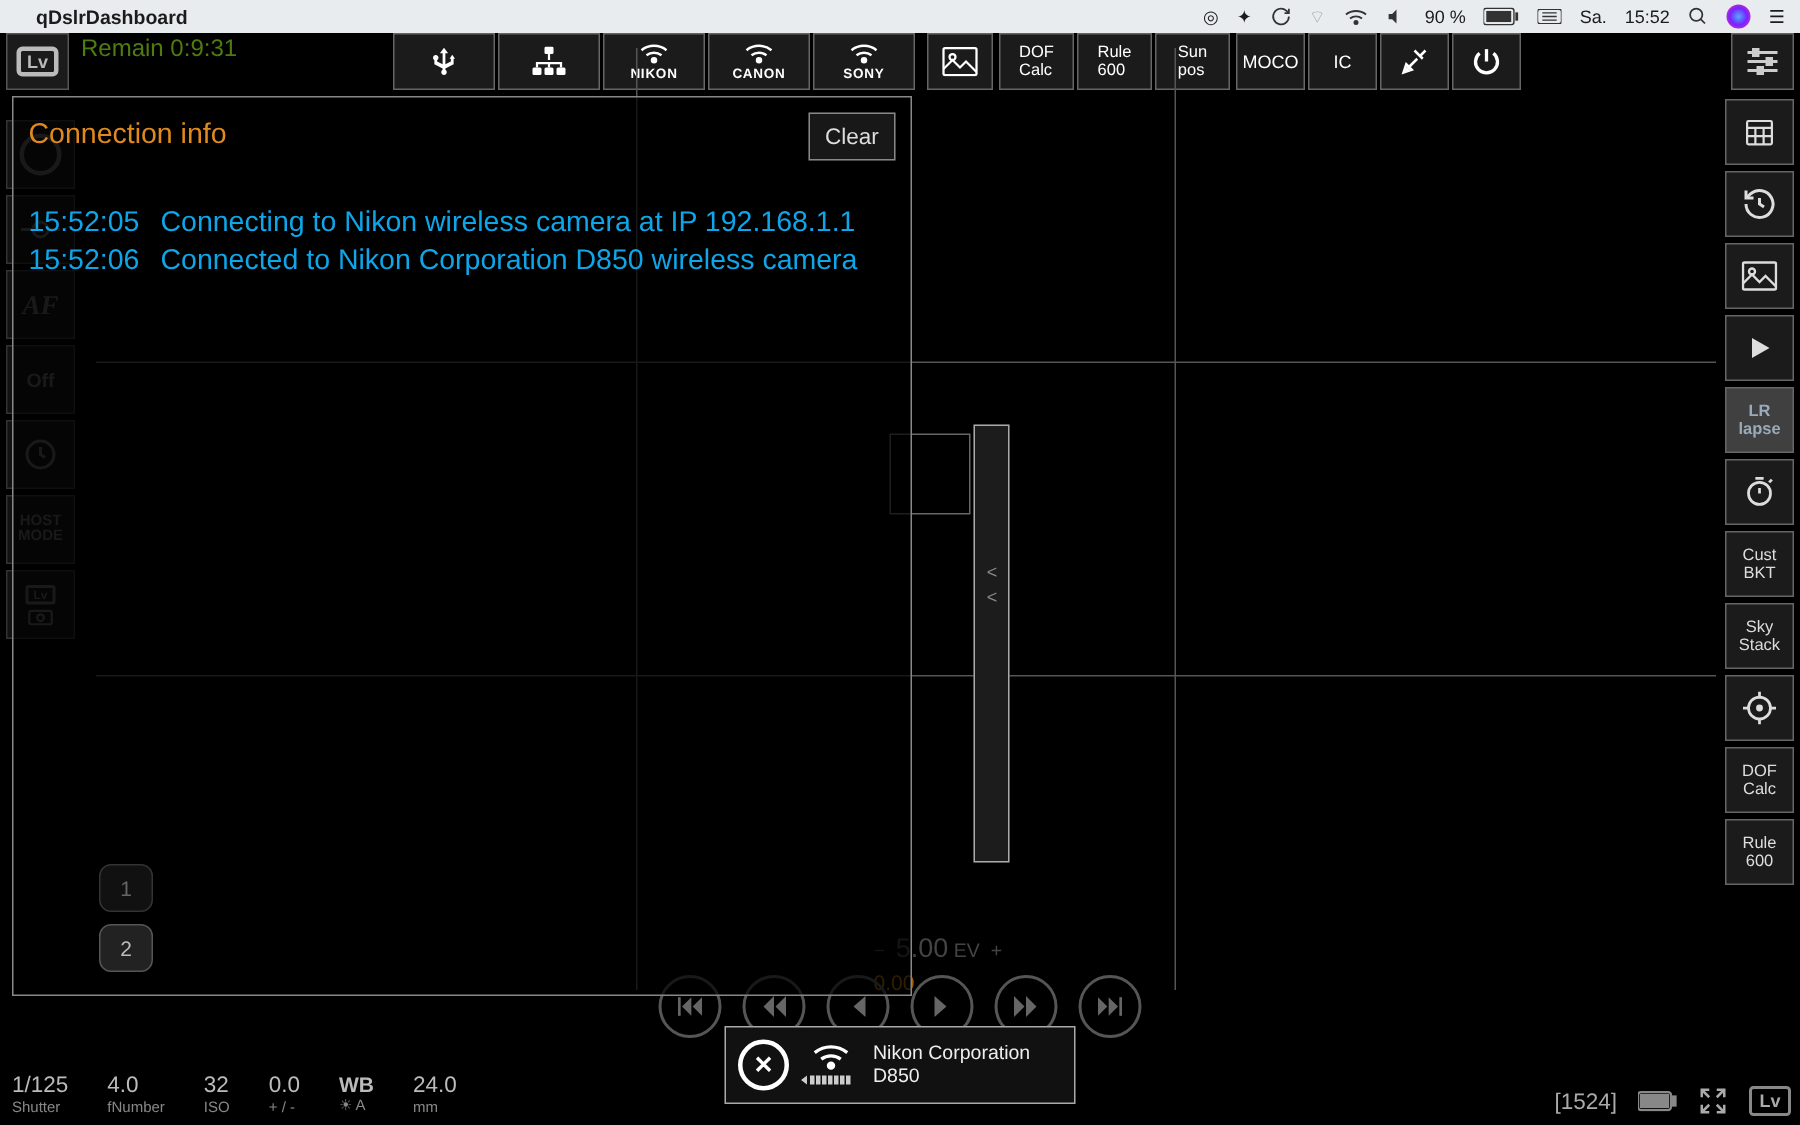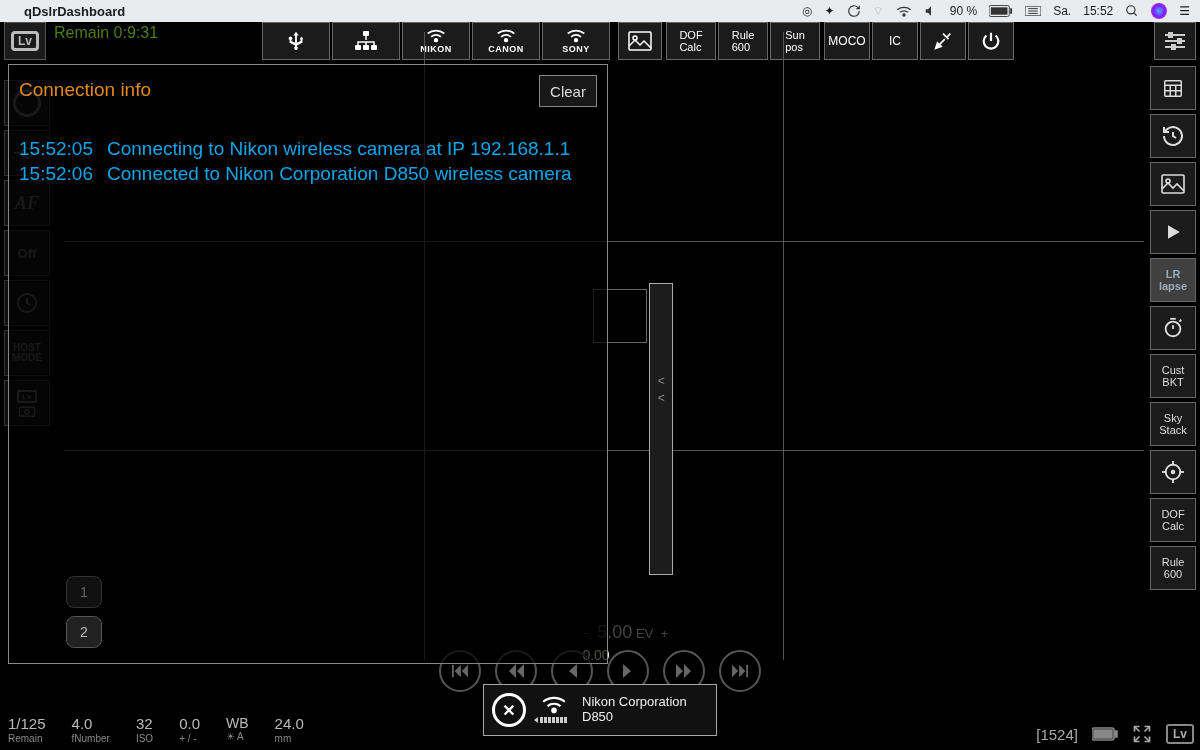--- a/index.html
+++ b/index.html
@@ -65,21 +65,21 @@
   
   .dev-chip{position:absolute;left:50%;transform:translateX(-50%);bottom:14px;width:216px;height:50px;border:1px solid #aaa;background:#111;display:flex;align-items:center;padding:0 8px;gap:8px}
   .dev-close{width:28px;height:28px;border:3px solid #fff;border-radius:50%;display:flex;align-items:center;justify-content:center;color:#fff;font-size:16px;font-weight:700}
   .dev-wifi{display:flex;flex-direction:column;align-items:center;gap:2px}
   .dev-name{font-size:13px;line-height:1.15;color:#eee}
   
   .expo{position:absolute;left:8px;bottom:6px;display:flex;gap:26px}
   .expo .it{display:flex;flex-direction:column;align-items:flex-start;color:#888}
   .expo .val{font-size:15px;color:#bbb}
   .expo .lbl{font-size:10px;margin-top:1px}
-  .wb .val{font-weight:400;font-size:14px}
+  .wb .val{font-weight:700;font-size:14px}
   .wb-sub{display:flex;align-items:center;gap:2px;font-size:10px}
   
   .br{position:absolute;right:6px;bottom:6px;display:flex;align-items:center;gap:14px;color:#aaa;font-size:15px}
   .br .lv2{border:2px solid #888;border-radius:3px;padding:1px 5px;font-size:12px;font-weight:700}
   svg{display:block}
 </style>
 </head>
 <body>
 
 <div class="mac-bar">
@@ -329,21 +329,21 @@
     <div class="grid-h1"></div>
     <div class="grid-h2"></div>
     <div class="focus-box"></div>
     <div class="af-col">
       <span>&lt;</span>
       <span>&lt;</span>
     </div>
     <div class="ev">
       <span>−</span>&nbsp;&nbsp;<span class="num">5.00</span>&nbsp;<span>EV</span>&nbsp;&nbsp;<span>+</span>
     </div>
-    <div style="position:absolute;left:48%;top:98%;color:#fef9c3;font-size:14px">0.00</div>
+    <div style="position:absolute;left:48%;top:98%;color:#a16207;font-size:14px">0.00</div>
   </div>
 
   <div class="transport">
     <div class="tbtn">
         <svg width="16" height="14" viewBox="0 0 18 14" fill="#666">
           <rect x="0" y="0" width="2" height="14"></rect>
           <path d="M10 0L3 7l7 7zM18 0l-7 7 7 7z"></path>
         </svg>
       </div>
     <div class="tbtn">
@@ -406,21 +406,21 @@
           <path d="M0 4l4 3V1zM6 1h3v6H6zM10 1h3v6h-3zM14 1h3v6h-3zM18 1h3v6h-3zM22 1h3v6h-3zM26 1h3v6h-3zM30 1h3v6h-3z" fill="#ccc"></path>
         </svg>
     </div>
     <div class="dev-name" style="white-space:pre">Nikon Corporation
 D850</div>
   </div>
 
   <div class="expo">
     <div class="it">
         <span class="val">1/125</span>
-        <span class="lbl">Remain</span>
+        <span class="lbl">Shutter</span>
       </div>
     <div class="it">
         <span class="val">4.0</span>
         <span class="lbl">fNumber</span>
       </div>
     <div class="it">
         <span class="val">32</span>
         <span class="lbl">ISO</span>
       </div>
     <div class="it">

